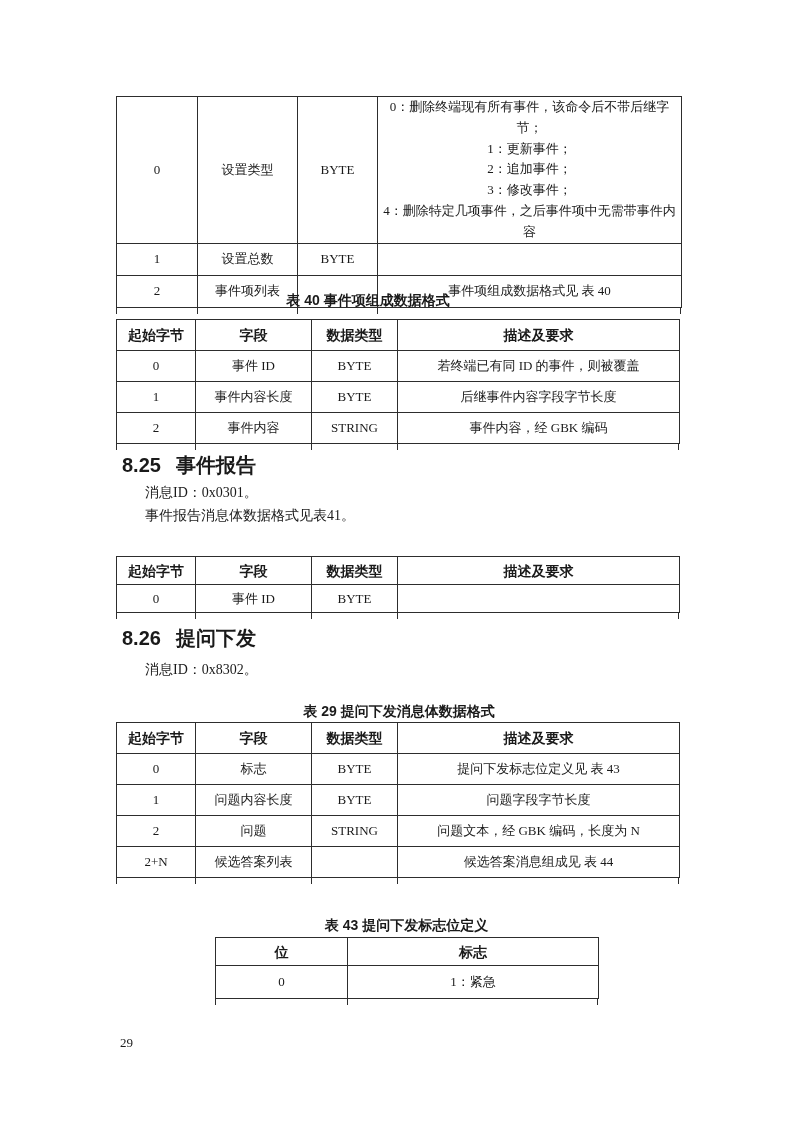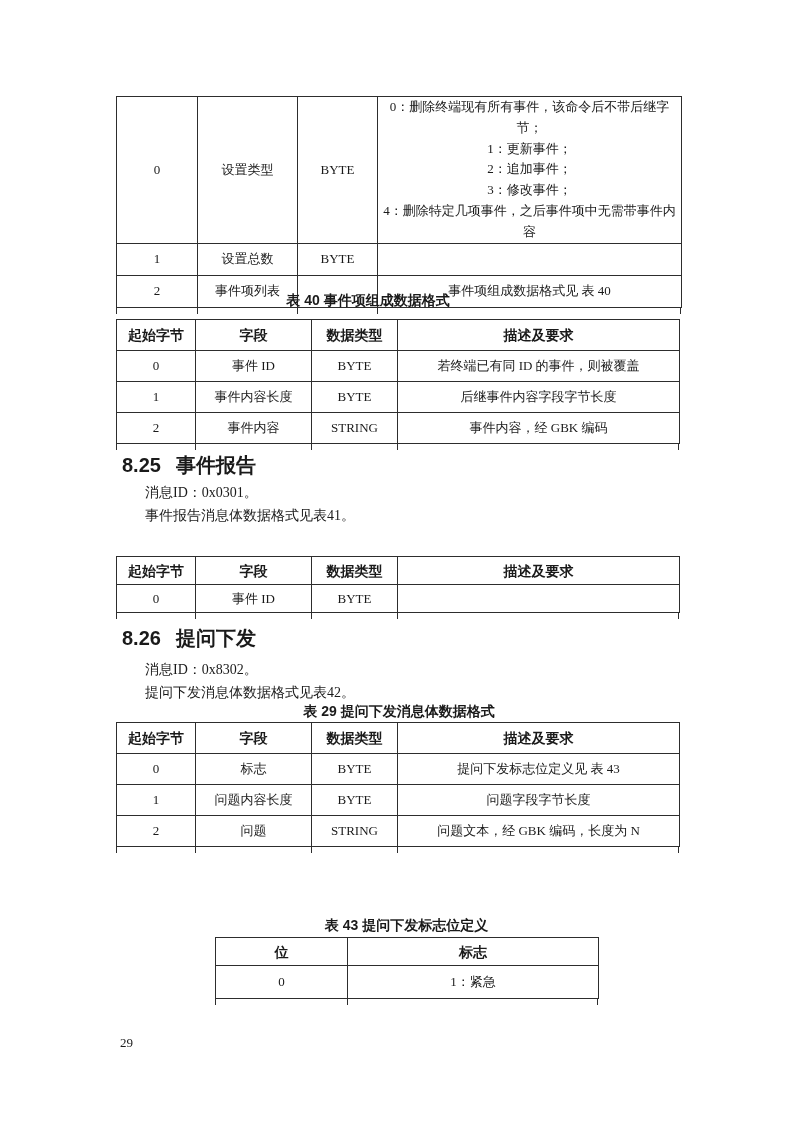--- a/index.html
+++ b/index.html
@@ -161,21 +161,20 @@
     <span class="stub" style="left:79px"></span>
     <span class="stub" style="left:195px"></span>
     <span class="stub" style="left:281px"></span>
     <span class="stub" style="left:562px"></span>
   </div>
 
   <div class="heading" style="left:122px;top:629px;text-align:center;">
     <span>8.26</span><span class="ht">提问下发</span>
   </div>
   <div class="bodyline" style="left:145px;top:661px;">消息ID：0x8302。</div>
-  <div class="bodyline" style="left:145px;top:684px;">提问下发消息体数据格式见表42。</div>
 
   <div class="caption" style="left:116px;top:702px;width:566px;">表 29  提问下发消息体数据格式</div>
   <div class="twrap" style="left:116px;top:722px;">
     <table class="doc">
       <colgroup>
           <col style="width:79px">
           <col style="width:116px">
           <col style="width:86px">
           <col style="width:282px">
         </colgroup>
@@ -197,20 +196,26 @@
         <td>问题内容长度</td>
         <td>BYTE</td>
         <td class="desc">问题字段字节长度</td>
       </tr>
       <tr style="height:31px">
         <td>2</td>
         <td>问题</td>
         <td>STRING</td>
         <td class="desc">问题文本，经 GBK 编码，长度为 N</td>
       </tr>
+      <tr style="height:31px">
+        <td>2+N</td>
+        <td>候选答案列表</td>
+        <td></td>
+        <td class="desc">候选答案消息组成见 表 44</td>
+      </tr>
     </tbody>
       </table>
     <span class="stub" style="left:0"></span>
     <span class="stub" style="left:79px"></span>
     <span class="stub" style="left:195px"></span>
     <span class="stub" style="left:281px"></span>
     <span class="stub" style="left:562px"></span>
   </div>
 
   <div class="caption" style="left:215px;top:916px;width:383px;">表 43  提问下发标志位定义</div>

